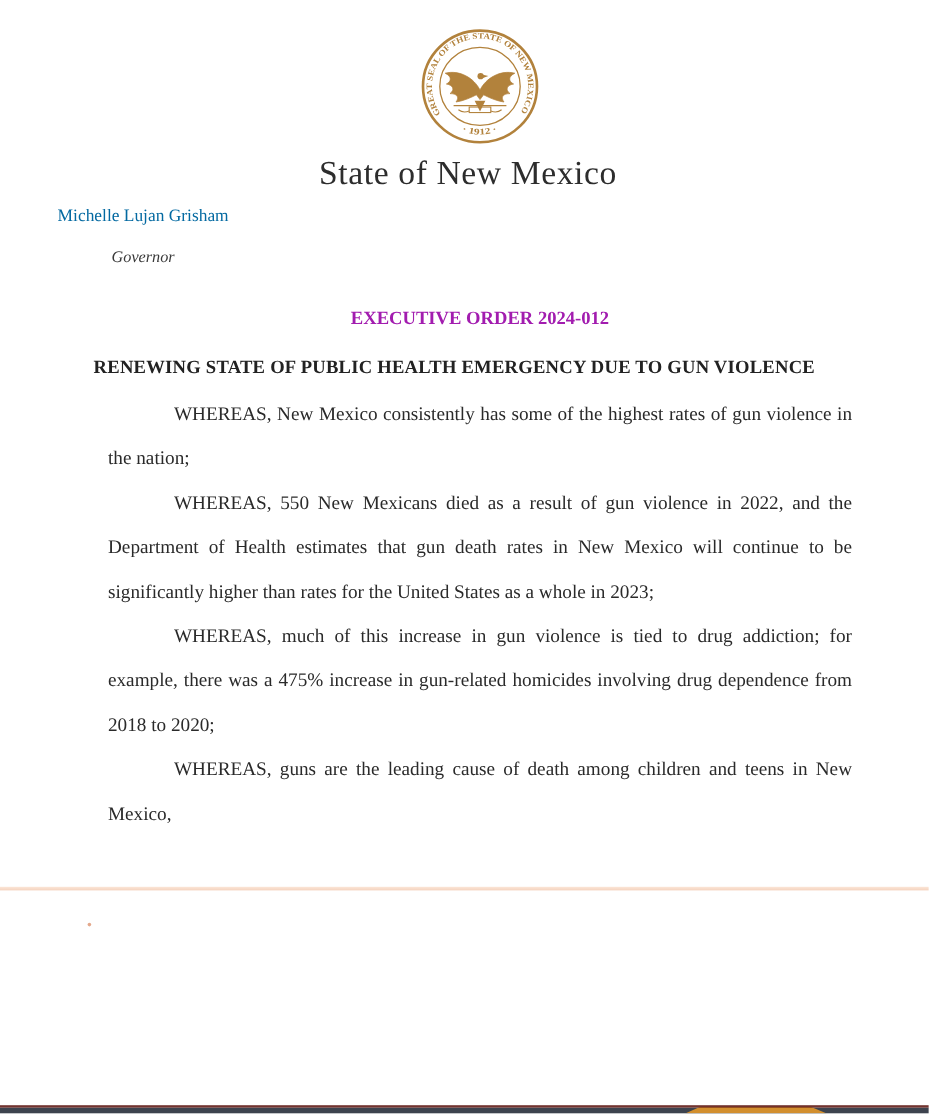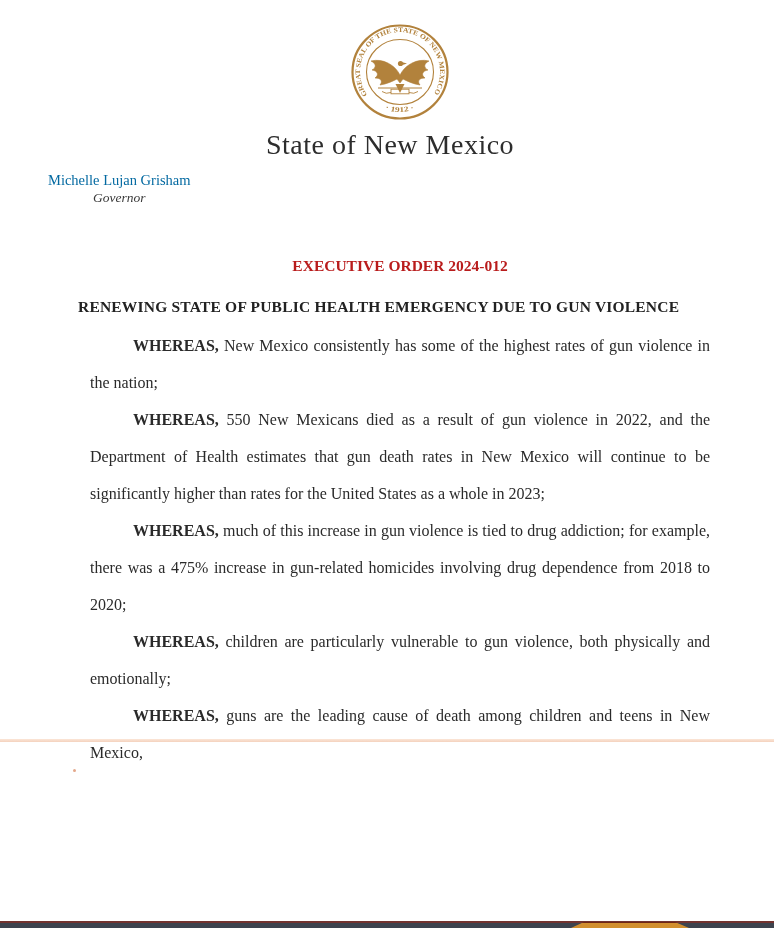--- a/index.html
+++ b/index.html
@@ -14,39 +14,39 @@
   
   .seal{position:absolute;left:344px;top:24px;width:112px;height:97px;}
 
   
   .state-title{
     position:absolute;left:0;top:129px;width:780px;text-align:center;
     font-size:28px;color:#2d2d2d;letter-spacing:0.5px;
   }
   .gov-block{position:absolute;left:48px;top:172px;text-align:center;}
   .gov-name{font-size:14.5px;color:#0369a1;}
-  .gov-title{font-size:13.5px;font-style:italic;color:#3a3a3a;margin-top:1px;}
+  .gov-title{font-size:13.5px;font-style:italic;color:#3a3a3a;margin-top:17px;}
 
   
   .eo-number{
     position:absolute;left:90px;top:257px;width:620px;text-align:center;
-    font-weight:bold;font-size:15.5px;color:#b91c1c;
+    font-weight:bold;font-size:15.5px;color:#a21caf;
   }
   .eo-title{
     position:absolute;left:78px;top:298px;width:644px;text-align:left;
     font-weight:bold;font-size:15.5px;color:#222;letter-spacing:0.2px;
   }
 
   
   .doc-body{
     position:absolute;left:90px;top:327px;width:620px;
     font-size:16px;line-height:37px;text-align:justify;color:#2a2a2a;
   }
   .doc-body p{margin:0;text-indent:43px;}
-  .doc-body .lead{font-weight:bold;}
+  .doc-body .lead{font-weight:normal;margin-left:12px;}
 
   
   .scan-line{
     position:absolute;left:0;top:739px;width:774px;height:3px;
     background:linear-gradient(#fbe3d3,#f3cdb6);opacity:.9;
   }
   .scan-speck{
     position:absolute;left:73px;top:769px;width:3px;height:3px;border-radius:50%;
     background:#e4a88b;
   }
@@ -104,21 +104,20 @@
     <div class="gov-title">Governor</div>
   </div>
 
   <div class="eo-number">EXECUTIVE ORDER 2024-012</div>
   <div class="eo-title">RENEWING STATE OF PUBLIC HEALTH EMERGENCY DUE TO GUN VIOLENCE</div>
 
   <div class="doc-body">
     <p><span class="lead">WHEREAS,</span><span> New Mexico consistently has some of the highest rates of gun violence in the nation;</span></p>
     <p><span class="lead">WHEREAS,</span><span> 550 New Mexicans died as a result of gun violence in 2022, and the Department of Health estimates that gun death rates in New Mexico will continue to be significantly higher than rates for the United States as a whole in 2023;</span></p>
     <p><span class="lead">WHEREAS,</span><span> much of this increase in gun violence is tied to drug addiction; for example, there was a 475% increase in gun-related homicides involving drug dependence from 2018 to 2020;</span></p>
-    <p><span class="lead">WHEREAS,</span><span> children are particularly vulnerable to gun violence, both physically and emotionally;</span></p>
     <p><span class="lead">WHEREAS,</span><span> guns are the leading cause of death among children and teens in New Mexico,</span></p>
   </div>
 
   <div class="scan-line"></div>
   <div class="scan-speck"></div>
 
   <div class="bottom-bar">
     <div class="bar-orange"></div>
     <div class="bar-bg"></div>
     <div class="bar-redline"></div>

